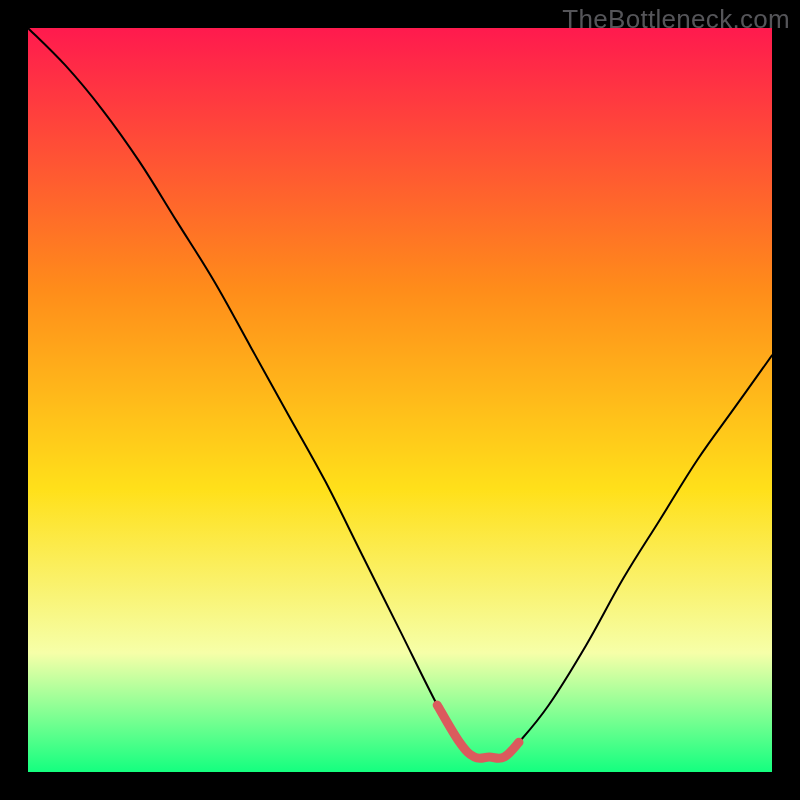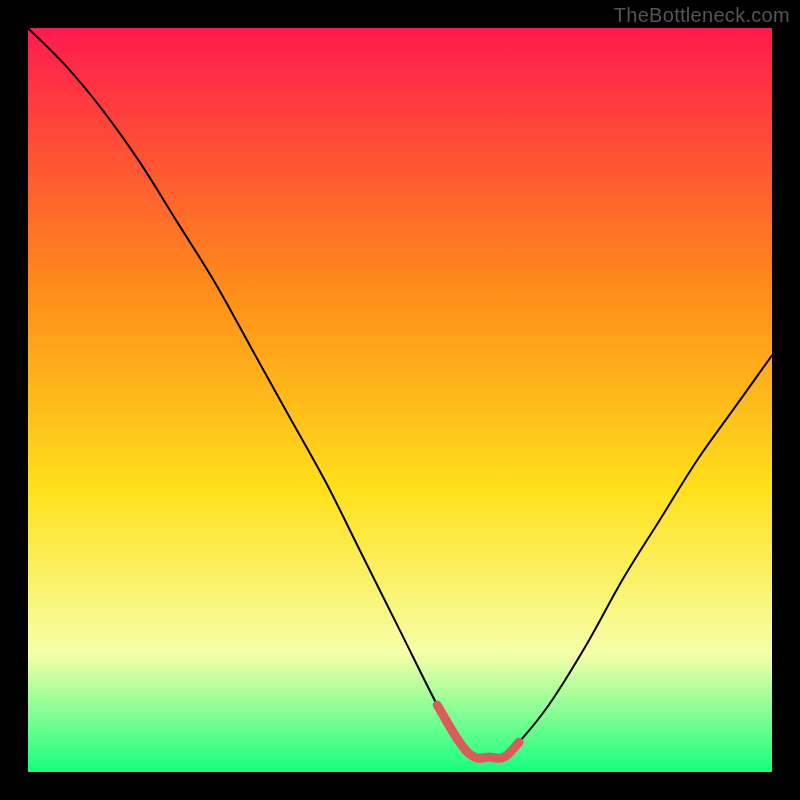--- a/index.html
+++ b/index.html
@@ -14,21 +14,21 @@
     position: relative;
     width: 800px;
     height: 800px;
     background: #000;
   }
   .attribution {
     position: absolute;
     top: 4px;
     right: 10px;
     font-family: Arial, Helvetica, sans-serif;
-    font-size: 20px;
+    font-size: 26px;
     font-weight: 500;
     letter-spacing: 0.3px;
     color: #555559;
     user-select: none;
   }
   .plot-wrap {
     position: absolute;
     left: 28px;
     top: 28px;
     width: 744px;

